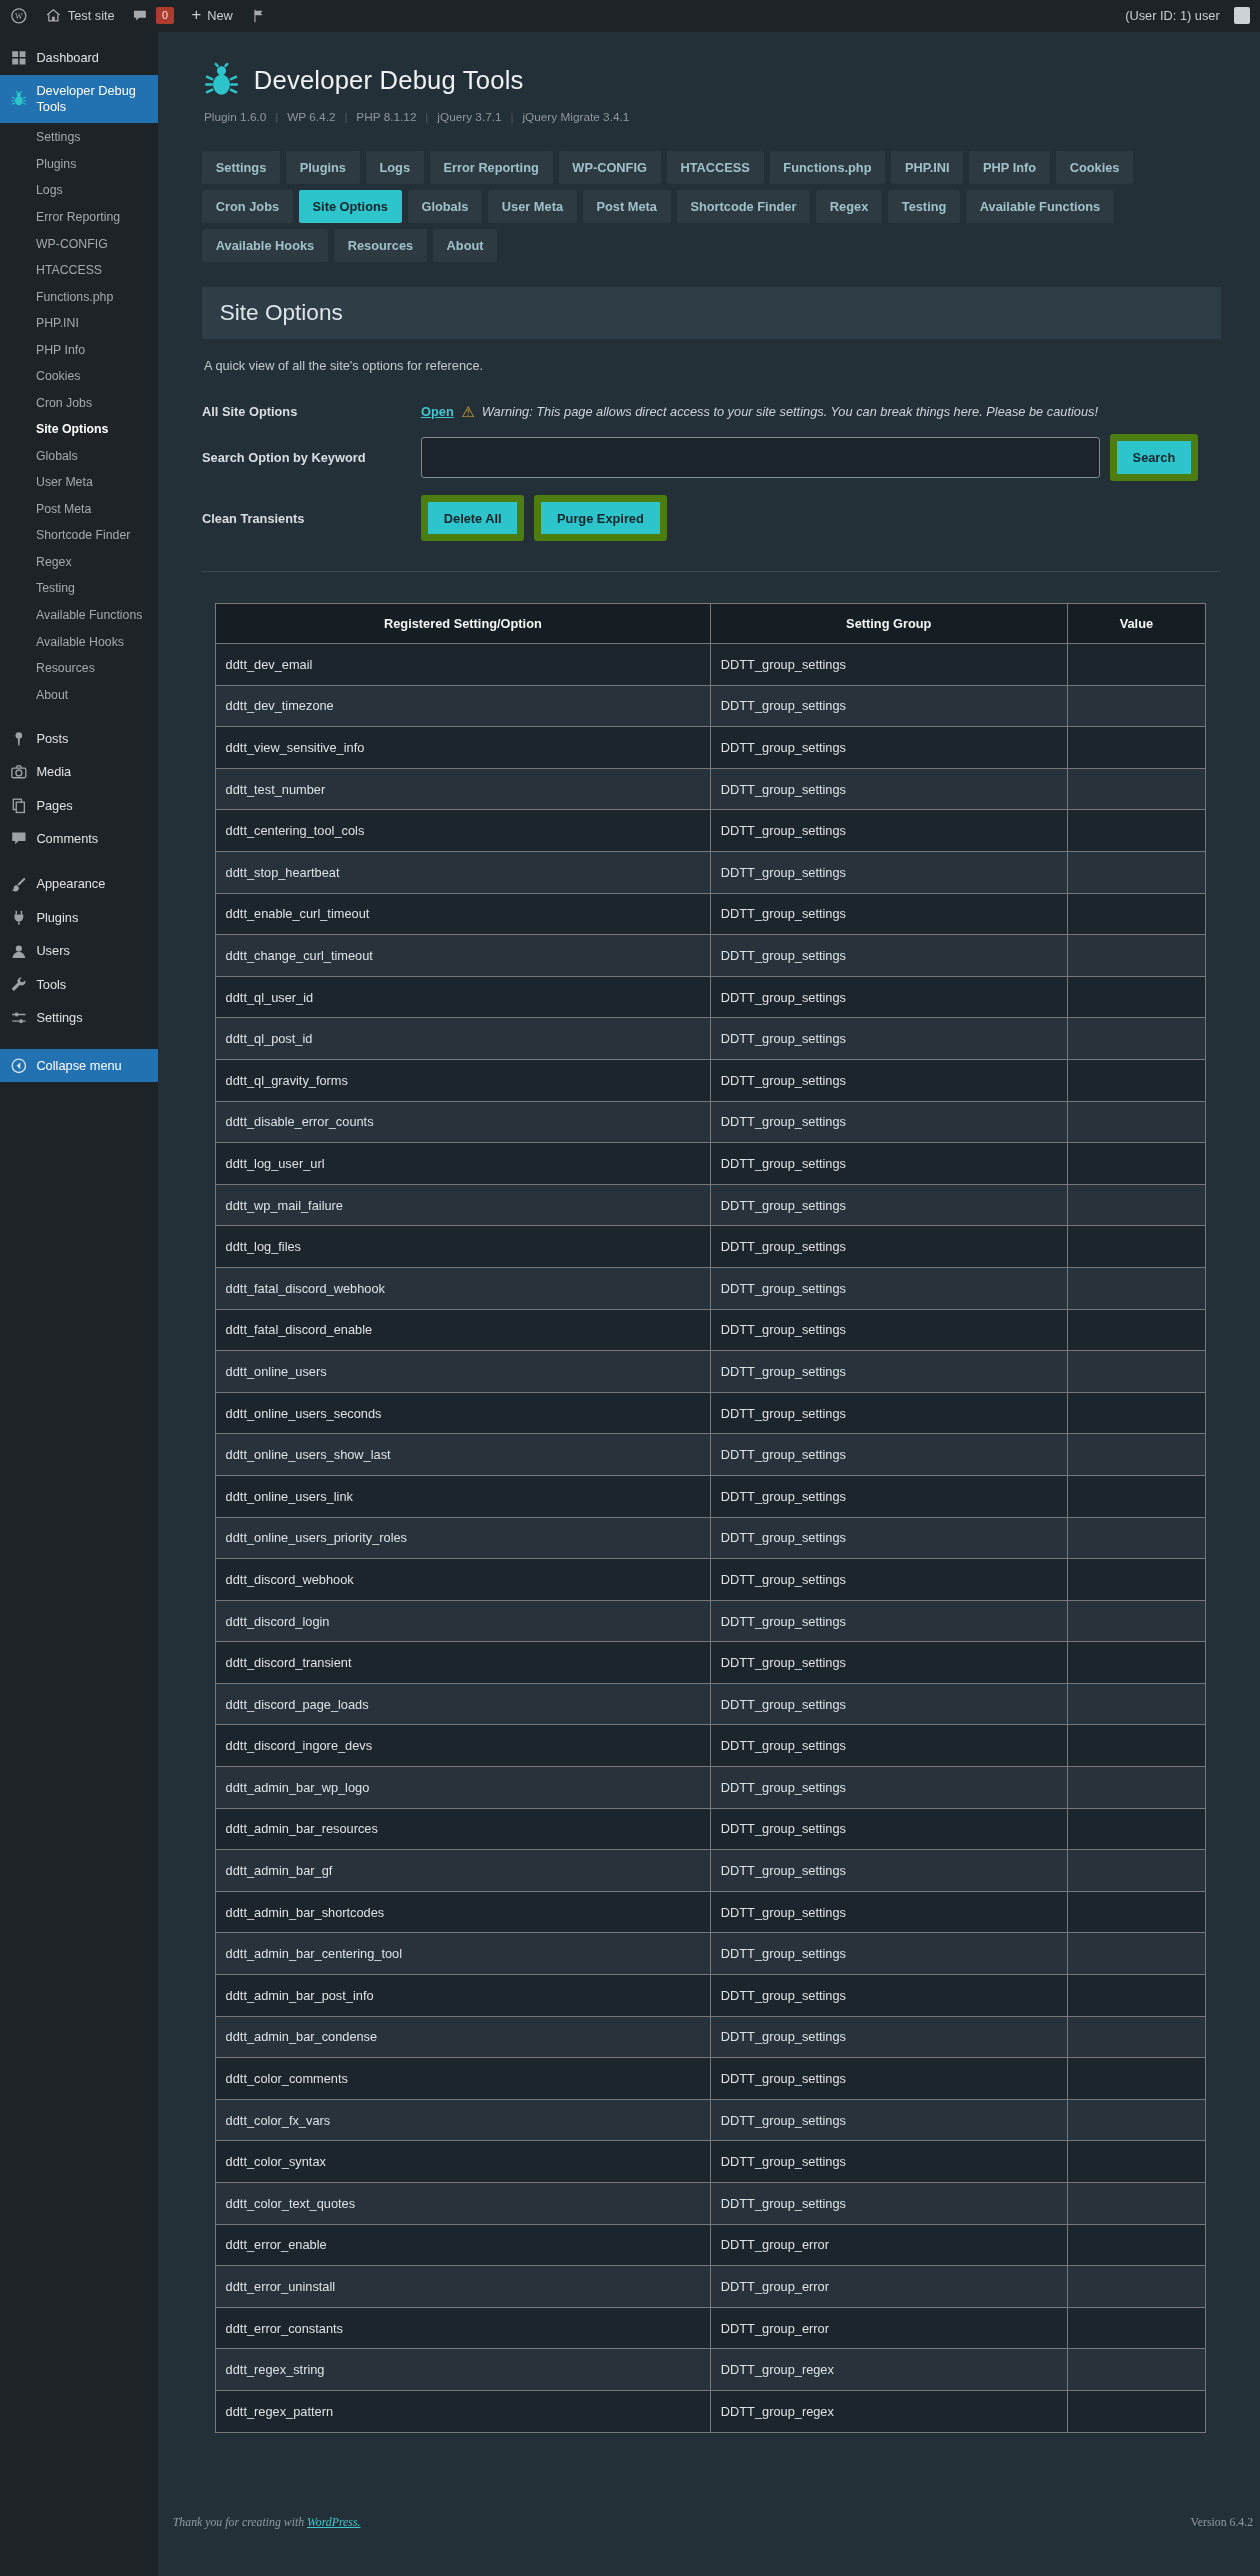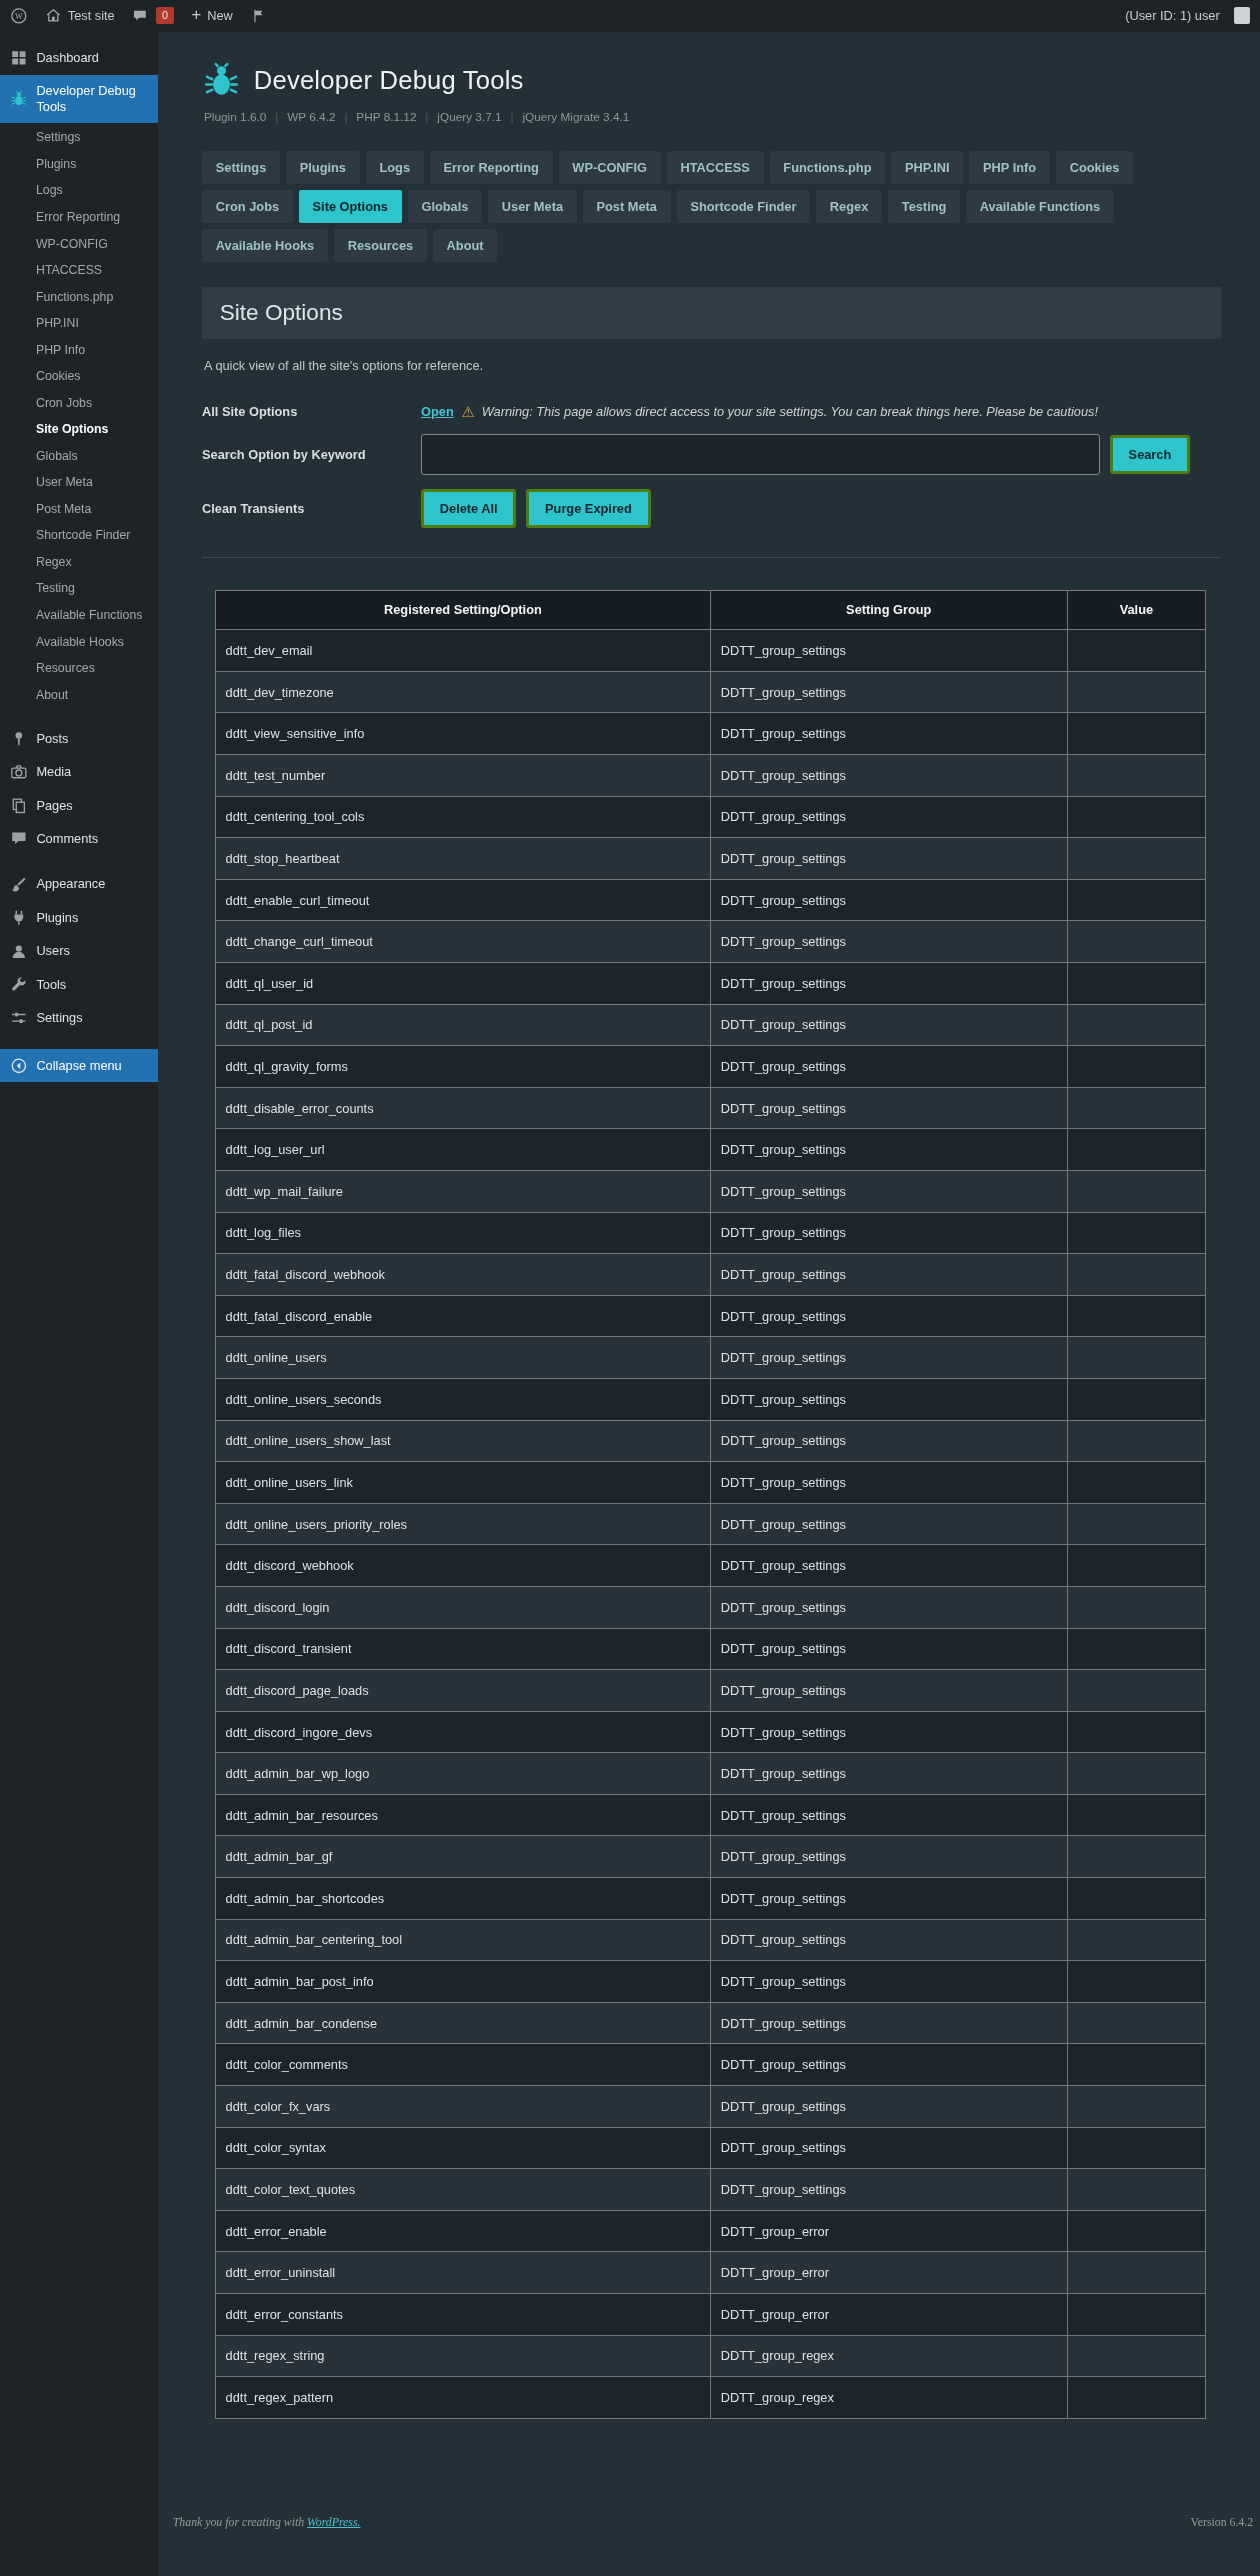--- a/index.html
+++ b/index.html
@@ -83,21 +83,21 @@
   .field { font-size: 12.8px; color: #ccd4d9; display: flex; align-items: center; }
   .open-link { color: #45c6ce; text-decoration: underline; cursor: pointer; margin-right: 7.9px; font-weight: bold; }
   .warn-icon { color: #e5a93e; font-size: 14.8px; margin-right: 6.9px; }
   .warn-text { font-style: italic; color: #ccd4d9; }
   .search-input {
     width: 679px; height: 41px; background: #1a242a; border: 1px solid #858a8e;
     border-radius: 3px; color: #dfe3e5; font-size: 12.8px; padding: 0 9.8px;
     font-family: "Liberation Sans", sans-serif;
   }
   .btn {
-    display: inline-block; background: #2ec4cb; color: #10262b; border: 3px solid #4d7c0f;
+    display: inline-block; background: #2ec4cb; color: #10262b; border: 7px solid #4d7c0f;
     font-size: 12.8px; font-weight: bold; padding: 8.9px 15.8px; border-radius: 3px; cursor: pointer;
     font-family: "Liberation Sans", sans-serif;
   }
   .btn + .btn { margin-left: 9.8px; }
   .search-btn { margin-left: 9.8px; }
   hr.divider { border: none; border-top: 1px solid #3d4a52; margin: 5.9px 0 31.5px; }
   
   .table-wrap { margin: 0 14.8px 0 12.8px; }
   table.options { width: 100%; border-collapse: collapse; font-size: 12.8px; color: #dde2e5; }
   table.options th, table.options td { border: 1px solid #75797c; }

